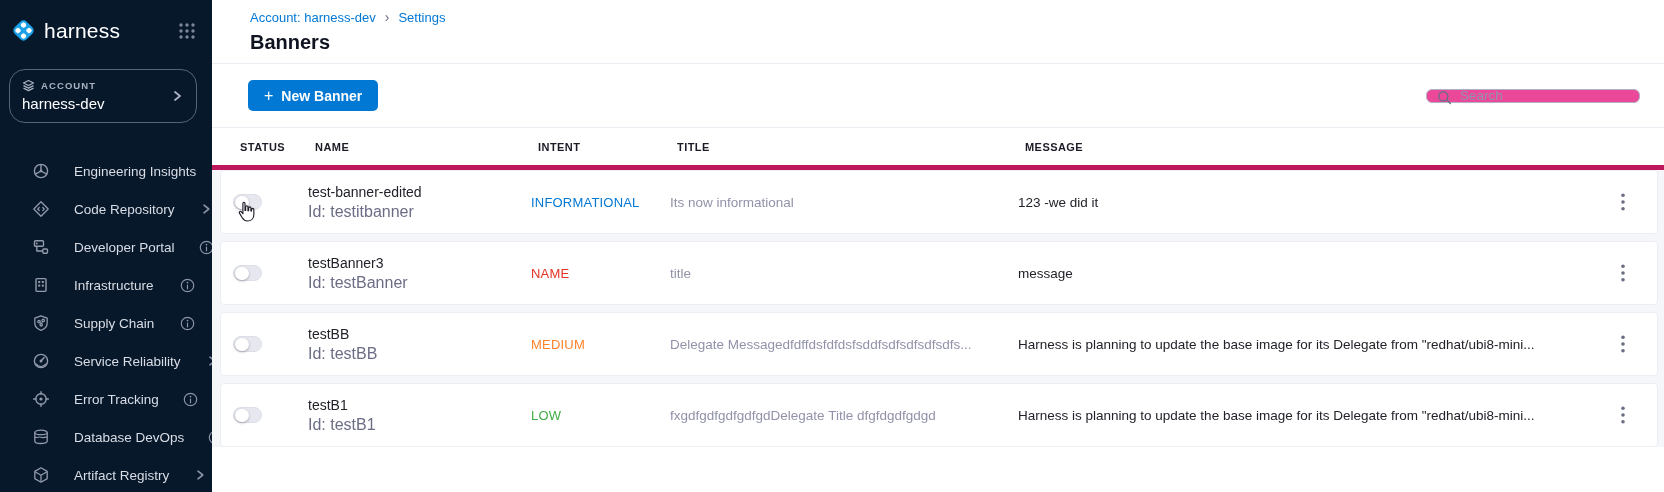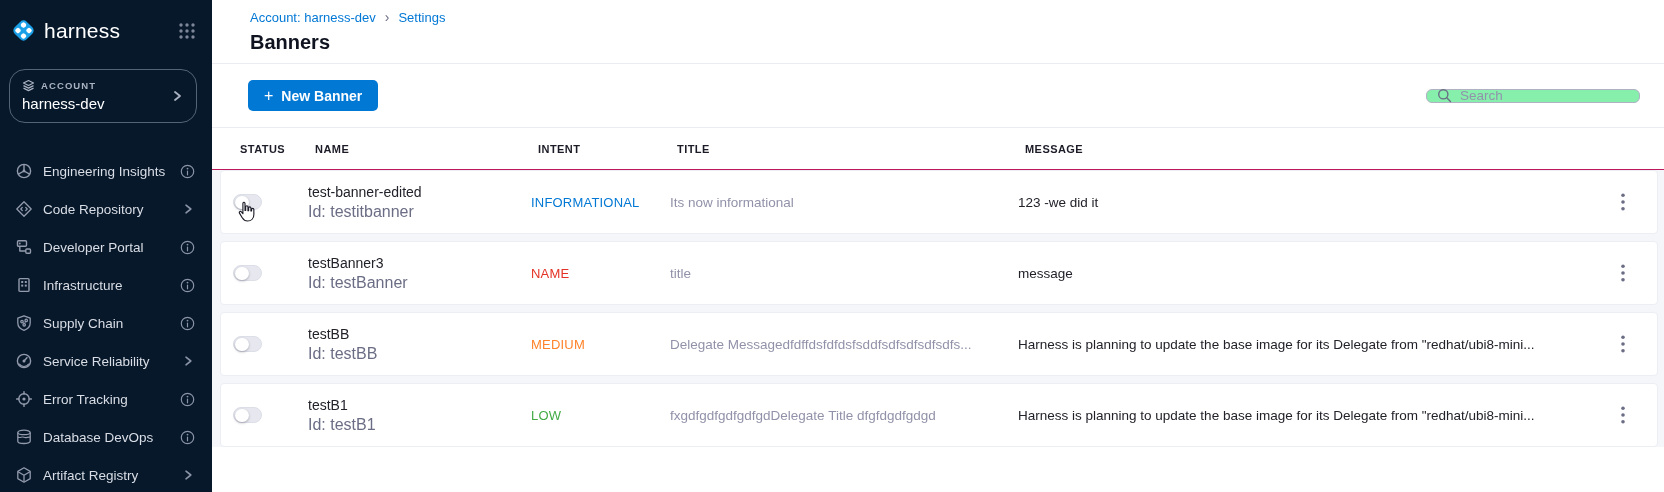--- a/index.html
+++ b/index.html
@@ -17,21 +17,21 @@
   .logo-underline { height:3px; background:#0278d5; margin:13px 15px 0 9px; border-radius:2px; }
   .account-box { margin:12px 15px 0 9px; border:1px solid rgba(180,192,210,.45); border-radius:16px;
                  padding:9px 12px 10px 12px; display:flex; align-items:center; cursor:pointer; }
   .account-col { display:flex; flex-direction:column; gap:3px; }
   .account-row1 { display:flex; align-items:center; gap:6px; }
   .account-label { font-size:9.5px; font-weight:700; letter-spacing:1.1px; color:#aab3c2; }
   .account-name { font-size:15px; font-weight:500; color:#fff; }
   .account-chevron { margin-left:auto; color:#aab3c2; }
   .sb-divider { height:1px; background:rgba(255,255,255,.5); margin-top:25px; }
   .nav { padding-top:4px; }
-  .nav-item { height:38px; display:flex; align-items:center; gap:10px; padding:0 17px 0 15px;
+  .nav-item { height:38px; display:flex; align-items:center; gap:24px; padding:0 17px 0 32px;
               cursor:pointer; }
   .nav-icon { width:18px; height:18px; flex:0 0 auto; }
   .nav-label { font-size:13.5px; color:#d9dde5; font-weight:500; white-space:nowrap; }
   .nav-trailing { margin-left:auto; display:flex; align-items:center; }
 
   
   .main { flex:1; display:flex; flex-direction:column; background:#fff; min-width:0; }
   .page-header { height:64px; padding:9px 24px 0 38px; border-bottom:1px solid #ebecf1; }
   .breadcrumb { display:flex; align-items:center; gap:9px; font-size:13px; }
   .crumb-link { color:#0278d5; text-decoration:none; cursor:pointer; }
@@ -39,27 +39,27 @@
   .page-title { margin-top:6px; font-size:20px; font-weight:700; color:#101421; }
 
   .toolbar { height:64px; display:flex; align-items:center; padding:0 24px 0 36px;
              border-bottom:1px solid #ebecf1; }
   .btn-primary { display:flex; align-items:center; gap:8px; background:#0278d5; color:#fff;
                  border:none; border-radius:5px; height:31px; padding:0 16px; font-size:14px;
                  font-weight:700; cursor:pointer; font-family:inherit; }
   .btn-plus { font-size:16px; font-weight:400; line-height:1; }
   .toolbar-spacer { flex:1; }
   .search-box { width:214px; height:14px; border:1px solid #b0b1c3; border-radius:6px;
-                display:flex; align-items:center; padding:0 10px; gap:8px; background:#86efac; }
+                display:flex; padding:0 10px; gap:8px; background:#ec4899; }
   .search-box input { border:none; outline:none; flex:1; font-size:13.5px; color:#22222a;
                       font-family:inherit; background:transparent; min-width:0; }
   .search-box input::placeholder { color:#9293ab; }
 
   .thead { height:42px; display:grid; grid-template-columns:75px 223px 139px 348px 1fr 48px;
-           align-items:center; padding:0 22px 0 28px; border-bottom:1px solid #be185d; }
+           align-items:center; padding:0 22px 0 28px; border-bottom:5px solid #be185d; }
   .th { font-size:11px; font-weight:700; letter-spacing:.45px; color:#1c1c28; }
 
   .tbody { background:#f5f6fa; display:flex; flex-direction:column; gap:7px; padding:0 0 0 0; }
   .row-card { background:#fff; border:1px solid #eceef4; border-radius:4px; margin:0 6px 0 8px;
               height:64px; display:grid; grid-template-columns:75px 223px 139px 348px 1fr 48px;
               align-items:center; padding:0 10px 0 12px; cursor:pointer; }
   .tbody-filler { flex:1; background:#fff; }
 
   .toggle { width:29px; height:16px; border-radius:9px; background:#e7e8ef;
             border:1px solid #dcdee8; position:relative; cursor:pointer; }

